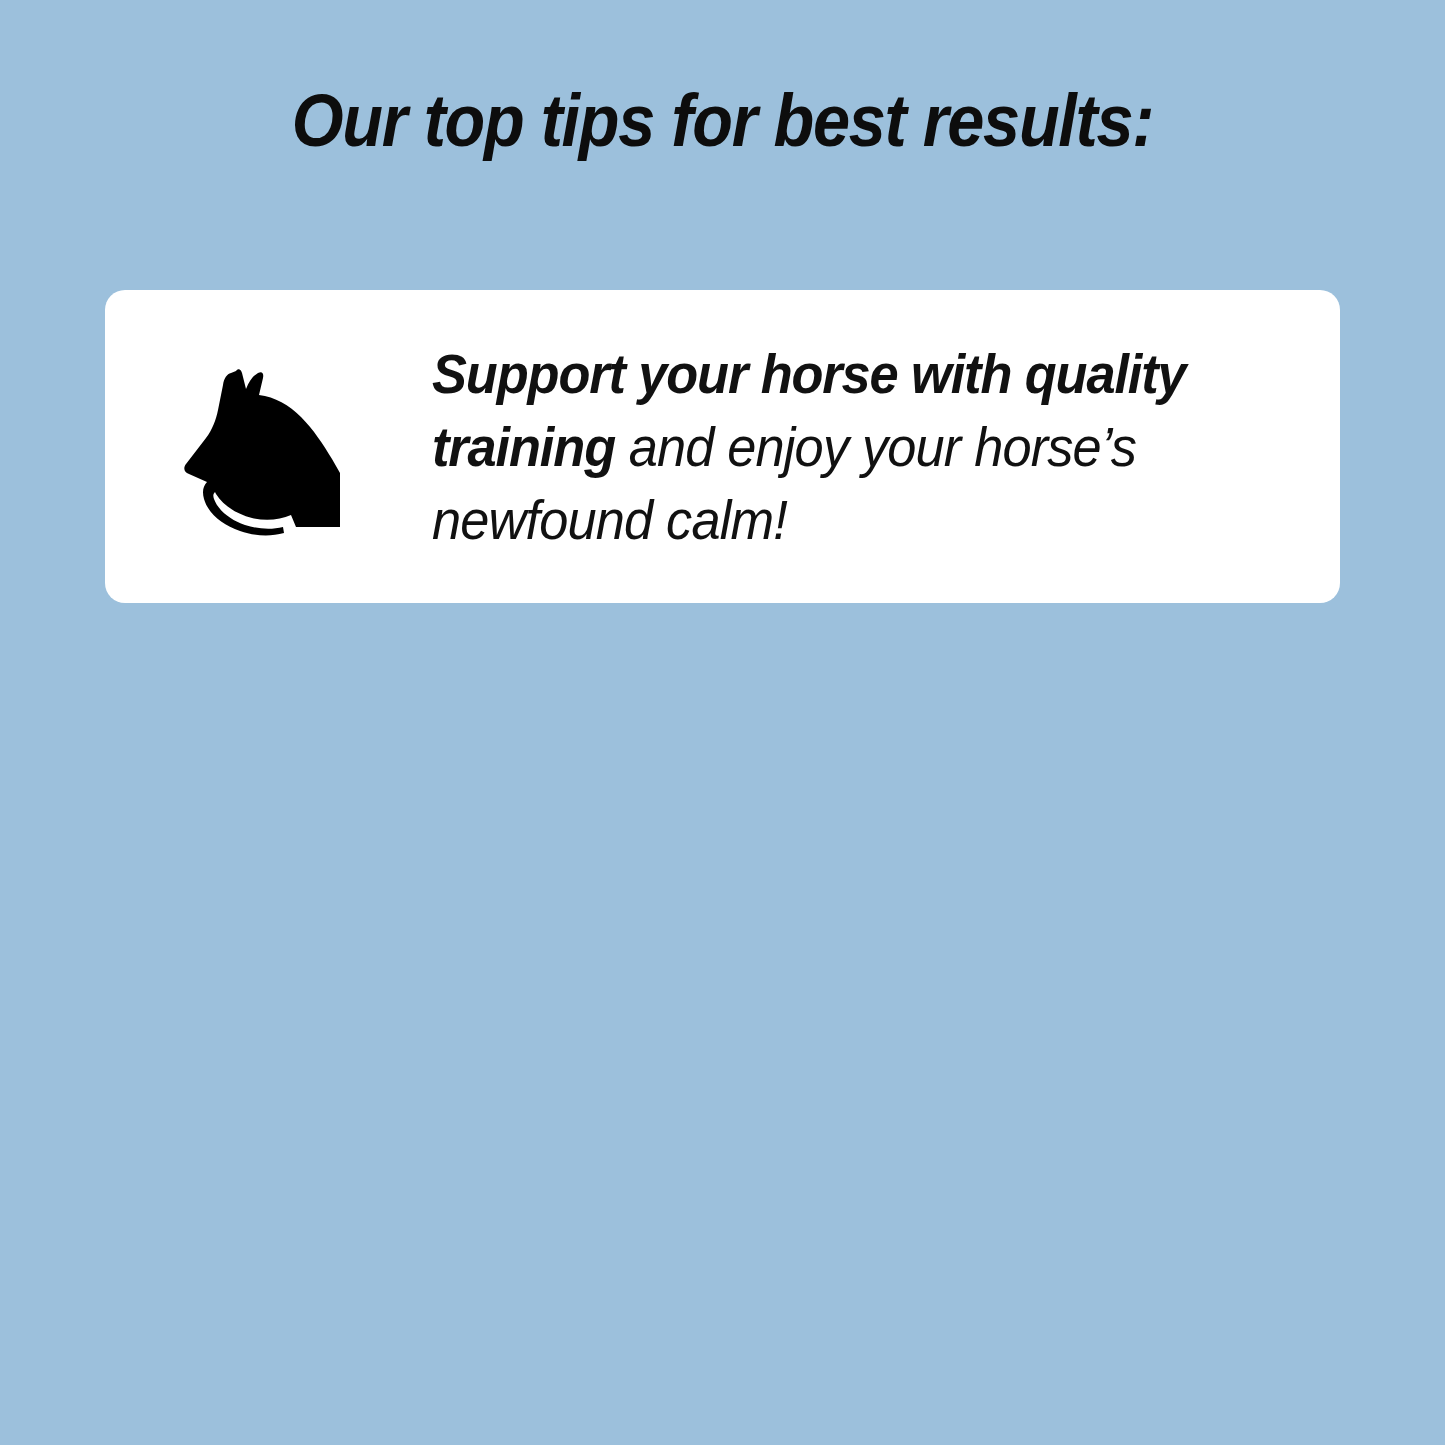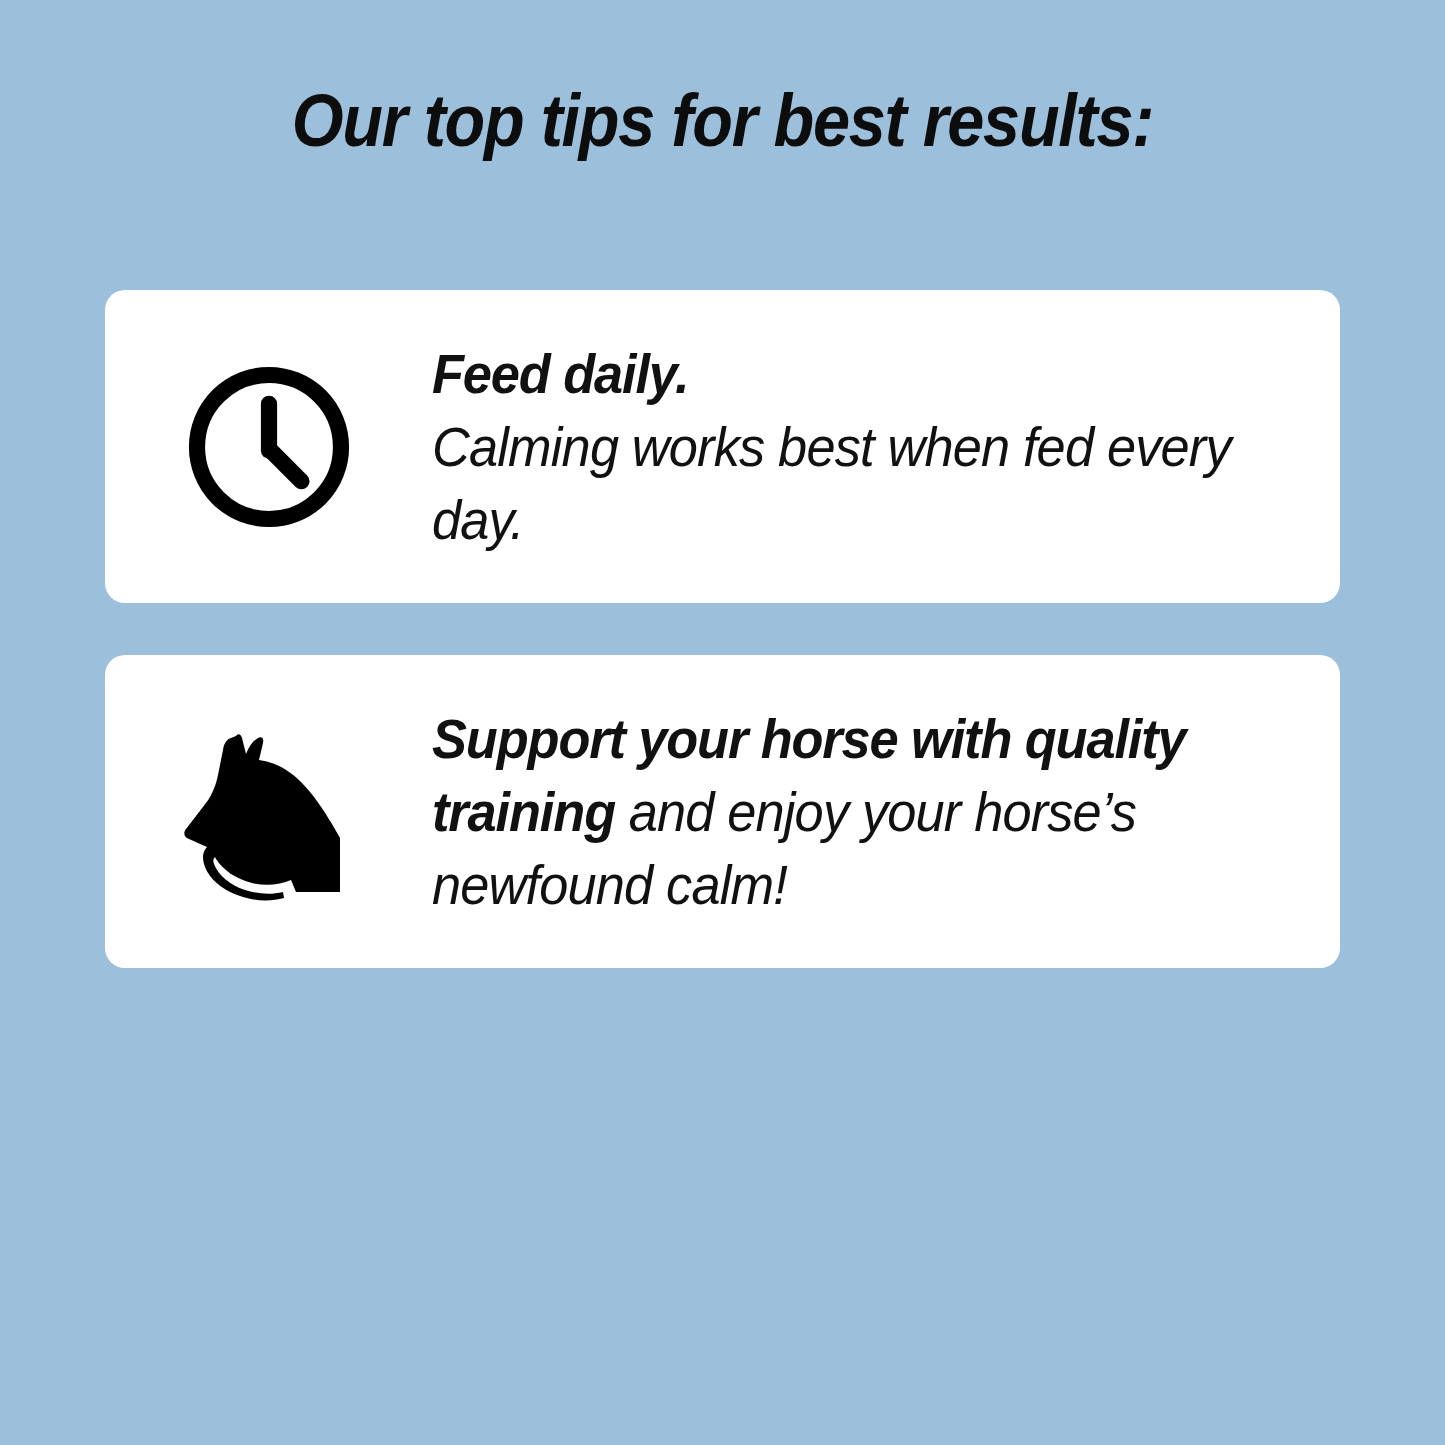--- a/index.html
+++ b/index.html
@@ -93,36 +93,20 @@
 </style>
 </head>
 <body>
 
 <div class="poster">
 
   <div class="heading">Our top tips for best results:</div>
 
   <div class="cards">
 
-    <div class="card">
-      <div class="icon-cell">
-        <span>
-          <svg width="180" height="180" viewBox="0 0 100 100" aria-hidden="true">
-            <circle cx="50" cy="50" r="40" fill="none" stroke="#000000" stroke-width="9"></circle>
-            <path d="M50 26 L50 52" fill="none" stroke="#000000" stroke-width="9" stroke-linecap="round"></path>
-            <path d="M50 51 L68 69" fill="none" stroke="#000000" stroke-width="9" stroke-linecap="round"></path>
-          </svg>
-        </span>
-      </div>
-      <div class="text-cell">
-        <div class="tip-text">
-          <span class="lead-block"><b>Feed daily.</b></span><span>Calming works best when fed every day.</span>
-        </div>
-      </div>
-    </div>
 
 
     <div class="card">
       <div class="icon-cell">
         <span>
           <svg width="190" height="185" viewBox="0 0 190 185" aria-hidden="true">
             <path fill="#000000" d="
               M62 17
               c2 -3 5 -2 6 2
               l4 16

